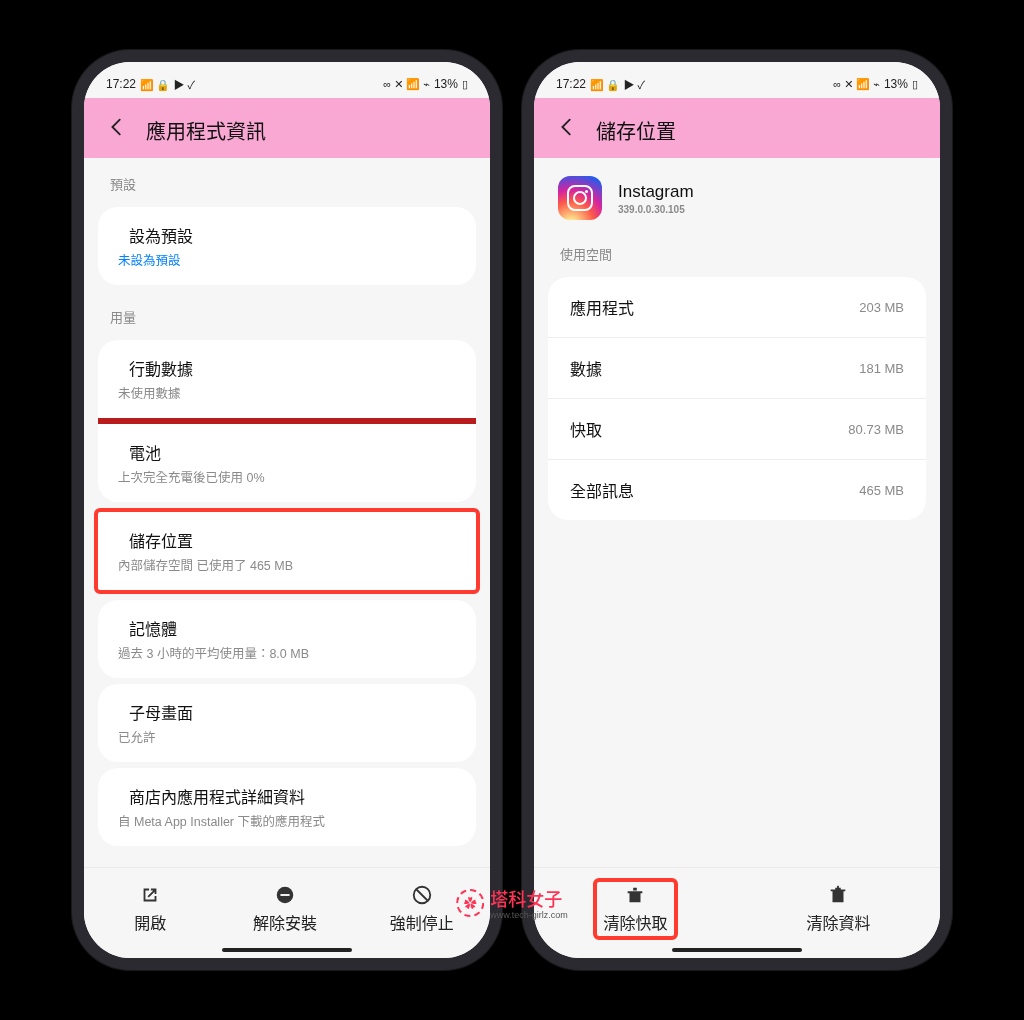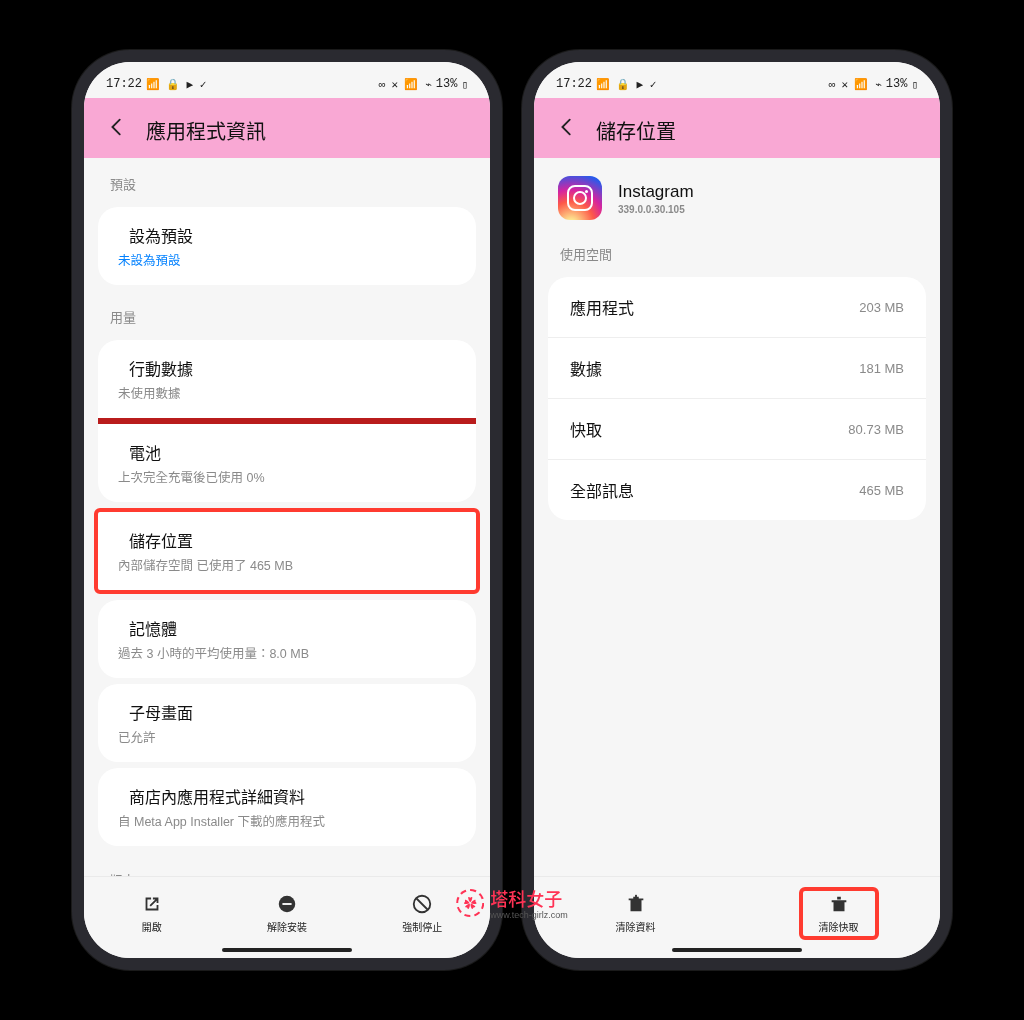--- a/index.html
+++ b/index.html
@@ -36,21 +36,21 @@
     height: 36px;
     display: flex;
     justify-content: space-between;
     align-items: center;
     padding: 8px 22px 0;
     font-size: 12px;
     color: #222;
     background: #f6f6f6;
   }
   .statusbar .left, .statusbar .right {
-    display: flex; align-items: center; gap: 4px; font-family: Liberation Mono, monospace;
+    display: flex; align-items: center; gap: 4px;
   }
   .status-icon { font-size: 11px; }
   .header {
     display: flex;
     align-items: center;
     padding: 14px 18px 10px;
     gap: 14px;
     background: #f9a8d4;
   }
   .back-btn {
@@ -113,21 +113,21 @@
     align-items: center;
     padding: 10px 0 18px;
     background: #f6f6f6;
     border-top: 1px solid #eaeaea;
   }
   .action {
     display: flex;
     flex-direction: column;
     align-items: center;
     gap: 4px;
-    font-size: 10px;
+    font-size: 16px;
     color: #222;
     padding: 6px 10px;
     min-width: 80px;
   }
   .action svg { width: 22px; height: 22px; }
   .action-highlight {
     border: 4px solid #ff3b30;
     border-radius: 6px;
     padding: 2px 6px;
   }
@@ -359,29 +359,29 @@
           <span class="kv-val">80.73 MB</span>
         </div>
         <div class="kv-row">
           <span class="kv-key">全部訊息</span>
           <span class="kv-val">465 MB</span>
         </div>
       </div>
     </div>
 
     <div class="bottom-actions">
+      <div class="action action-highlight">
+        <svg viewBox="0 0 24 24">
+            <path d="M6 9h12v11H6V9zm4-5h4v3h-4V4zM4 8h16v2H4V8z" fill="#333"></path>
+          </svg>
+        <span>清除快取</span>
+      </div>
       <div class="action">
         <svg viewBox="0 0 24 24">
             <path d="M6 7h12v13H6V7zm3-3h6v2H9V4zM4 6h16v2H4V6z" fill="#333"></path>
             <rect x="11" y="2" width="2" height="3" fill="#333"></rect>
           </svg>
         <span>清除資料</span>
-      </div>
-      <div class="action action-highlight">
-        <svg viewBox="0 0 24 24">
-            <path d="M6 9h12v11H6V9zm4-5h4v3h-4V4zM4 8h16v2H4V8z" fill="#333"></path>
-          </svg>
-        <span>清除快取</span>
       </div>
     </div>
     <div class="gesture-bar"></div>
   </div>
 </div>
 
 </body></html>

